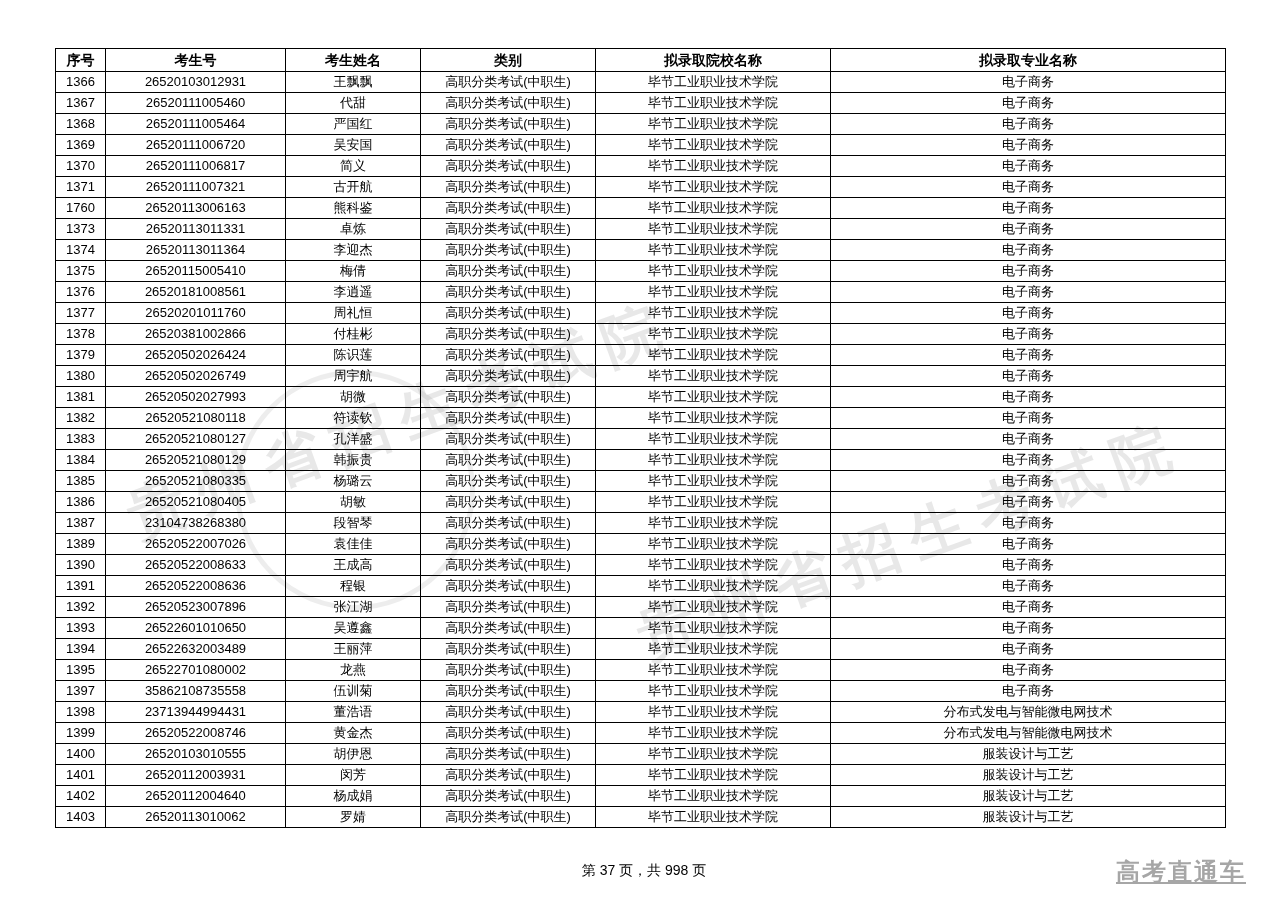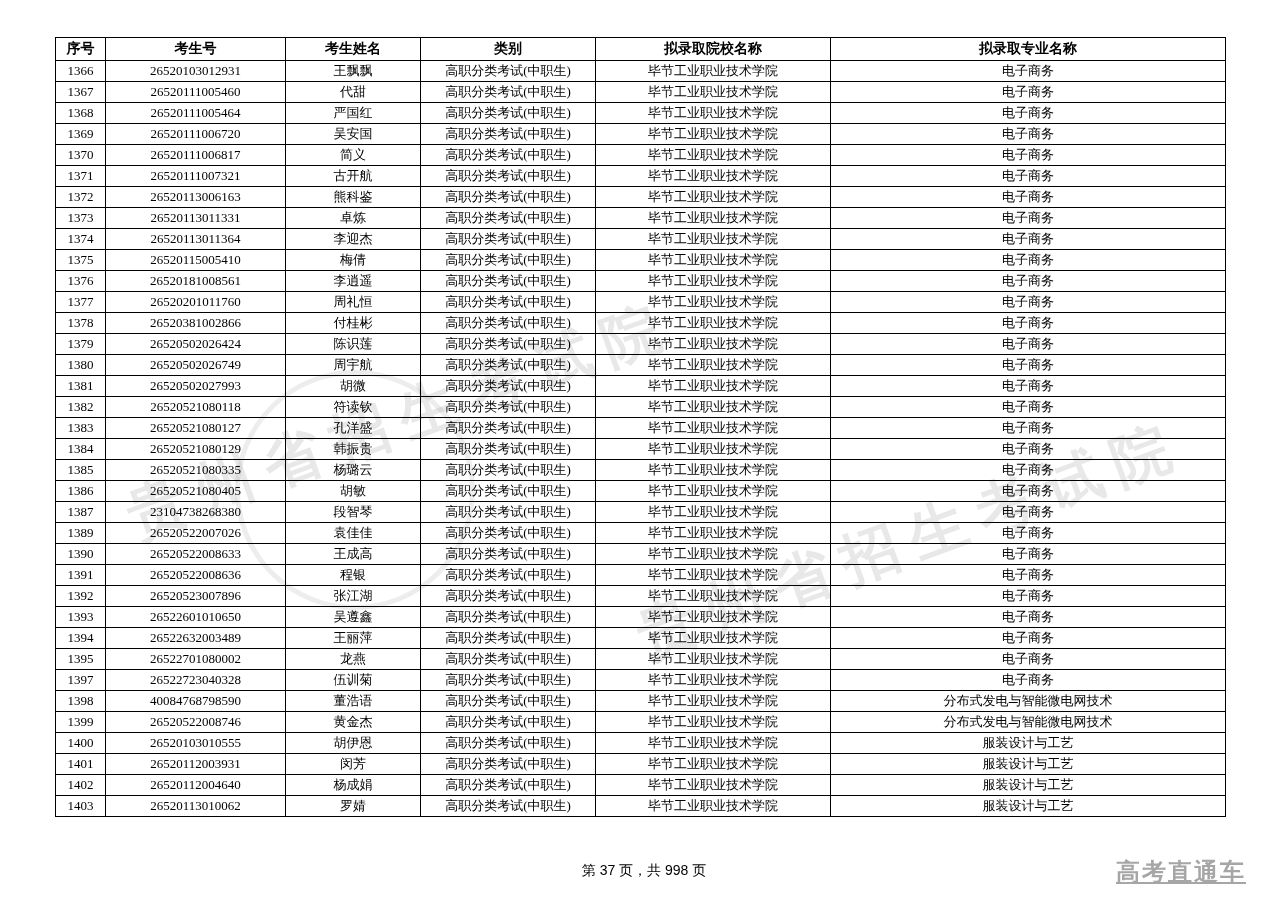--- a/index.html
+++ b/index.html
@@ -37,25 +37,24 @@
     width: 230px;
     height: 230px;
     border: 5px solid rgba(130, 130, 130, 0.14);
     border-radius: 50%;
     pointer-events: none;
   }
   
   table.admission {
     position: absolute;
     left: 55px;
-    top: 37px;
+    top: 48px;
     width: 1170px;
     border-collapse: collapse;
     table-layout: fixed;
-    font-family: Liberation Serif, serif;
   }
   table.admission th,
   table.admission td {
     border: 1px solid #000000;
     text-align: center;
     vertical-align: middle;
     padding: 1px 2px;
     font-size: 13px;
     line-height: 18px;
     height: 18px;
@@ -166,21 +165,21 @@
         </tr>
         <tr>
           <td>1371</td>
           <td>26520111007321</td>
           <td>古开航</td>
           <td>高职分类考试(中职生)</td>
           <td>毕节工业职业技术学院</td>
           <td>电子商务</td>
         </tr>
         <tr>
-          <td>1372</td>
+          <td>1760</td>
           <td>26520113006163</td>
           <td>熊科鉴</td>
           <td>高职分类考试(中职生)</td>
           <td>毕节工业职业技术学院</td>
           <td>电子商务</td>
         </tr>
         <tr>
           <td>1373</td>
           <td>26520113011331</td>
           <td>卓炼</td>
@@ -351,29 +350,29 @@
         <tr>
           <td>1395</td>
           <td>26522701080002</td>
           <td>龙燕</td>
           <td>高职分类考试(中职生)</td>
           <td>毕节工业职业技术学院</td>
           <td>电子商务</td>
         </tr>
         <tr>
           <td>1397</td>
-          <td>26522723040328</td>
+          <td>35862108735558</td>
           <td>伍训菊</td>
           <td>高职分类考试(中职生)</td>
           <td>毕节工业职业技术学院</td>
           <td>电子商务</td>
         </tr>
         <tr>
           <td>1398</td>
-          <td>40084768798590</td>
+          <td>23713944994431</td>
           <td>董浩语</td>
           <td>高职分类考试(中职生)</td>
           <td>毕节工业职业技术学院</td>
           <td>分布式发电与智能微电网技术</td>
         </tr>
         <tr>
           <td>1399</td>
           <td>26520522008746</td>
           <td>黄金杰</td>
           <td>高职分类考试(中职生)</td>

